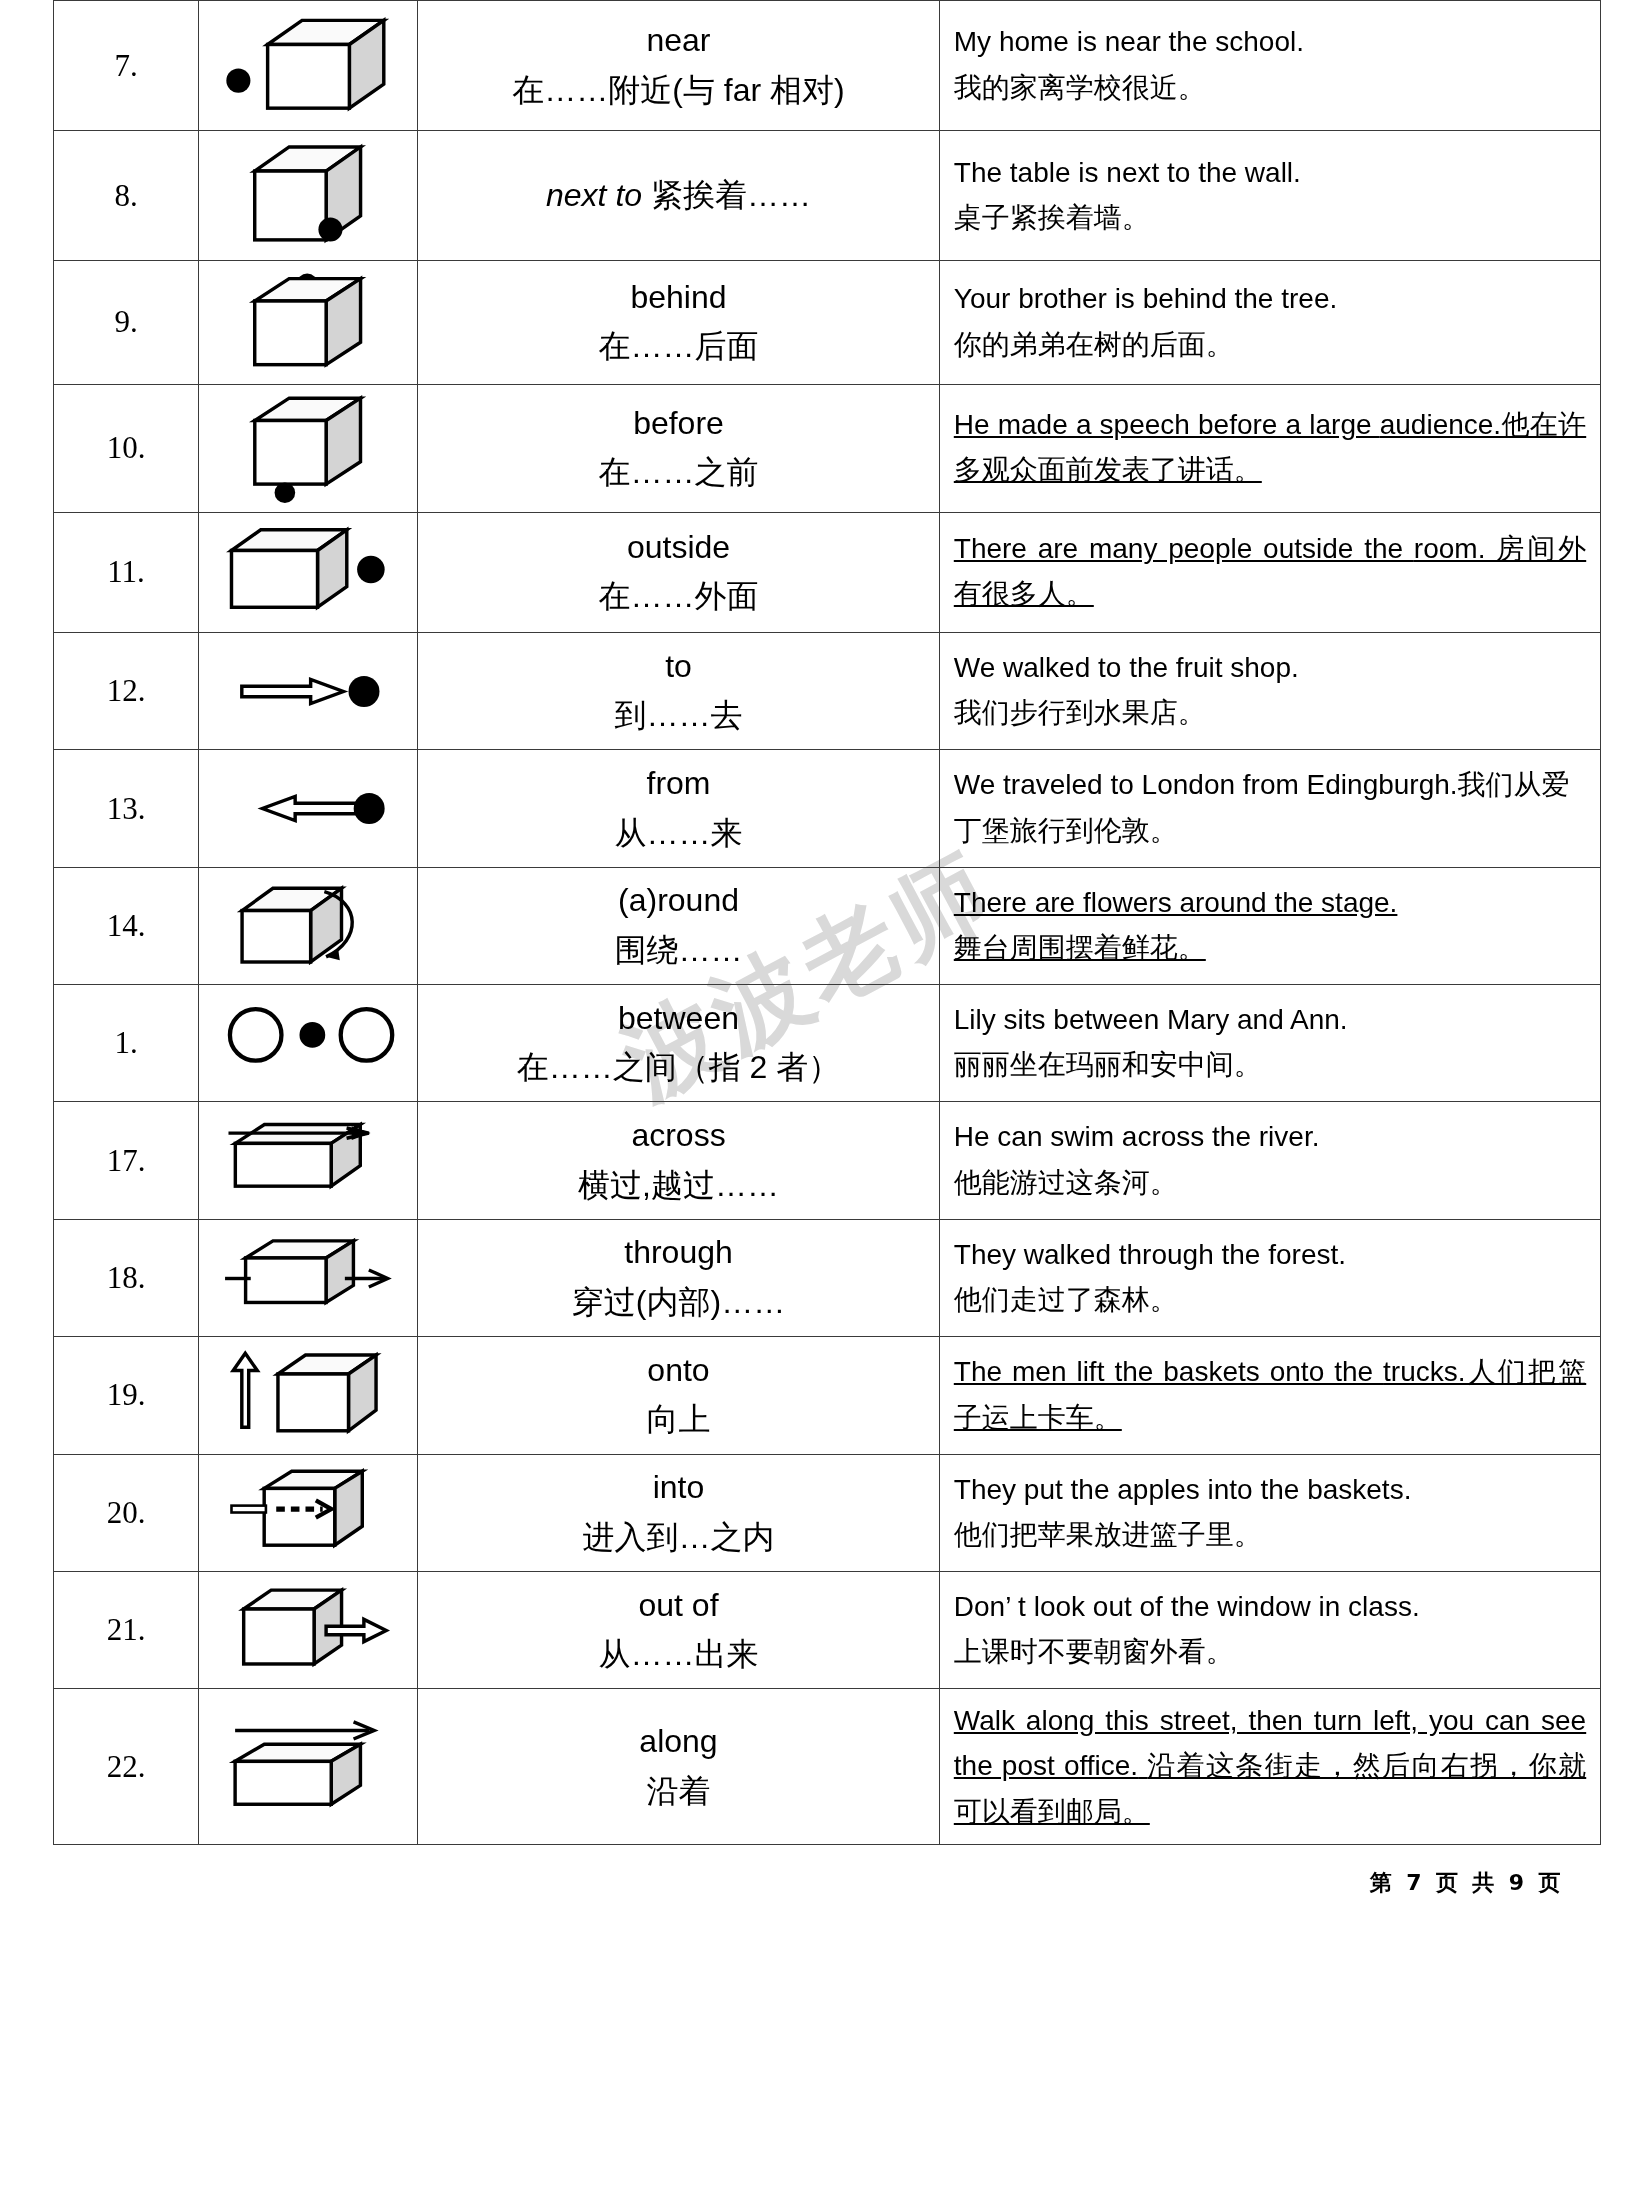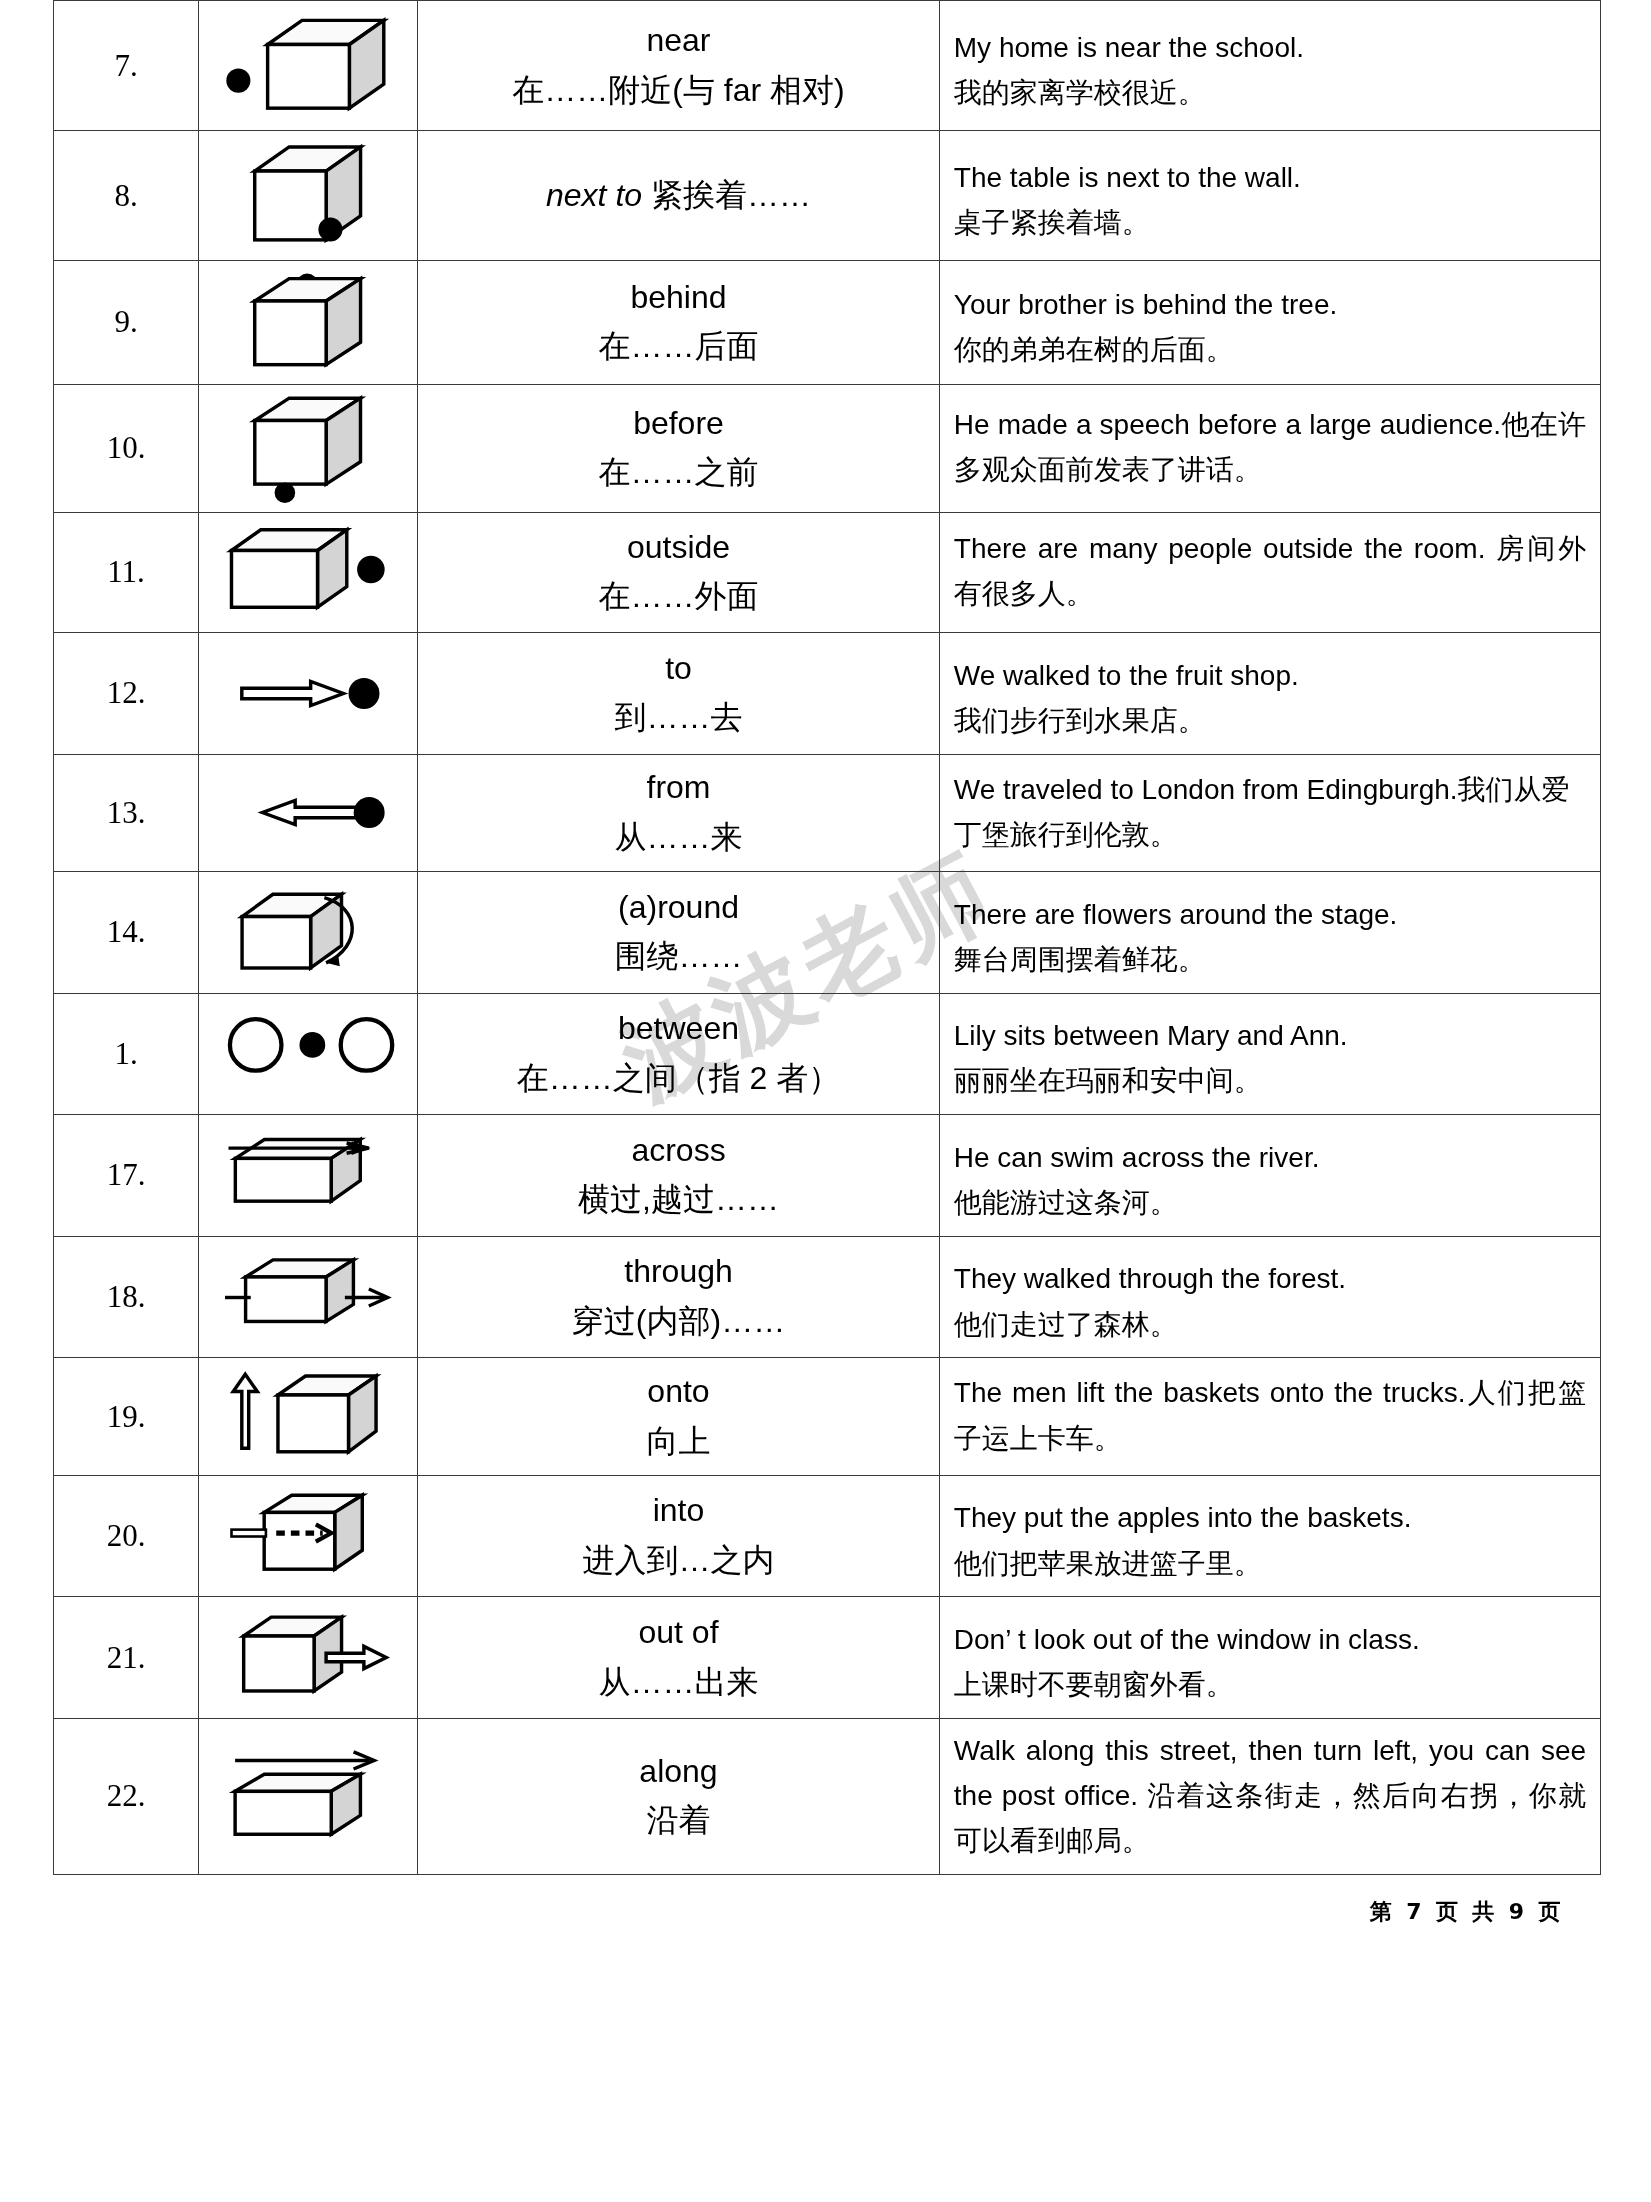--- a/index.html
+++ b/index.html
@@ -83,22 +83,22 @@
   td.word .w-cn { display: block; }
   td.word.inline .w-en { display: inline; font-style: italic; }
   td.word.inline .w-cn { display: inline; }
 
   td.sent {
     font-size: 28px;
     line-height: 1.62;
     padding: 8.6px 13.8px 10.3px 13.8px;
     text-align: left;
   }
-  td.sent.justify { text-align: justify; text-align-last: left; }
-  td.sent .s-en { display: block; margin-top: 11px; }
+  td.sent.justify { text-align: justify; text-align-last: left; text-decoration: underline; }
+  td.sent .s-en { display: block; }
   td.sent .s-cn { display: block; }
   td.sent.merged .s-en,
   td.sent.merged .s-cn { display: inline; }
 
   svg { display: inline-block; vertical-align: middle; }
 
   
   .footer {
     position: relative;
     z-index: 1;

